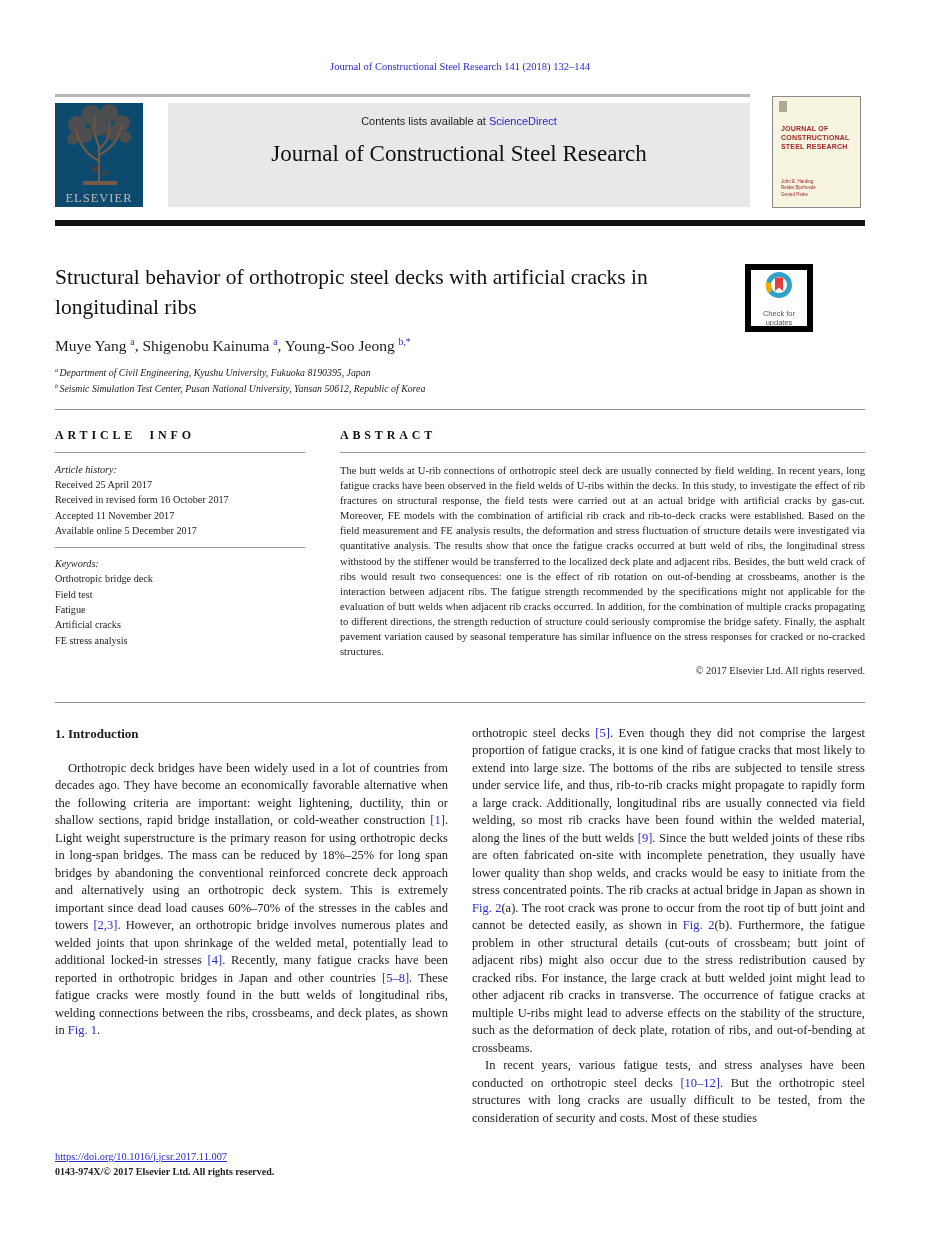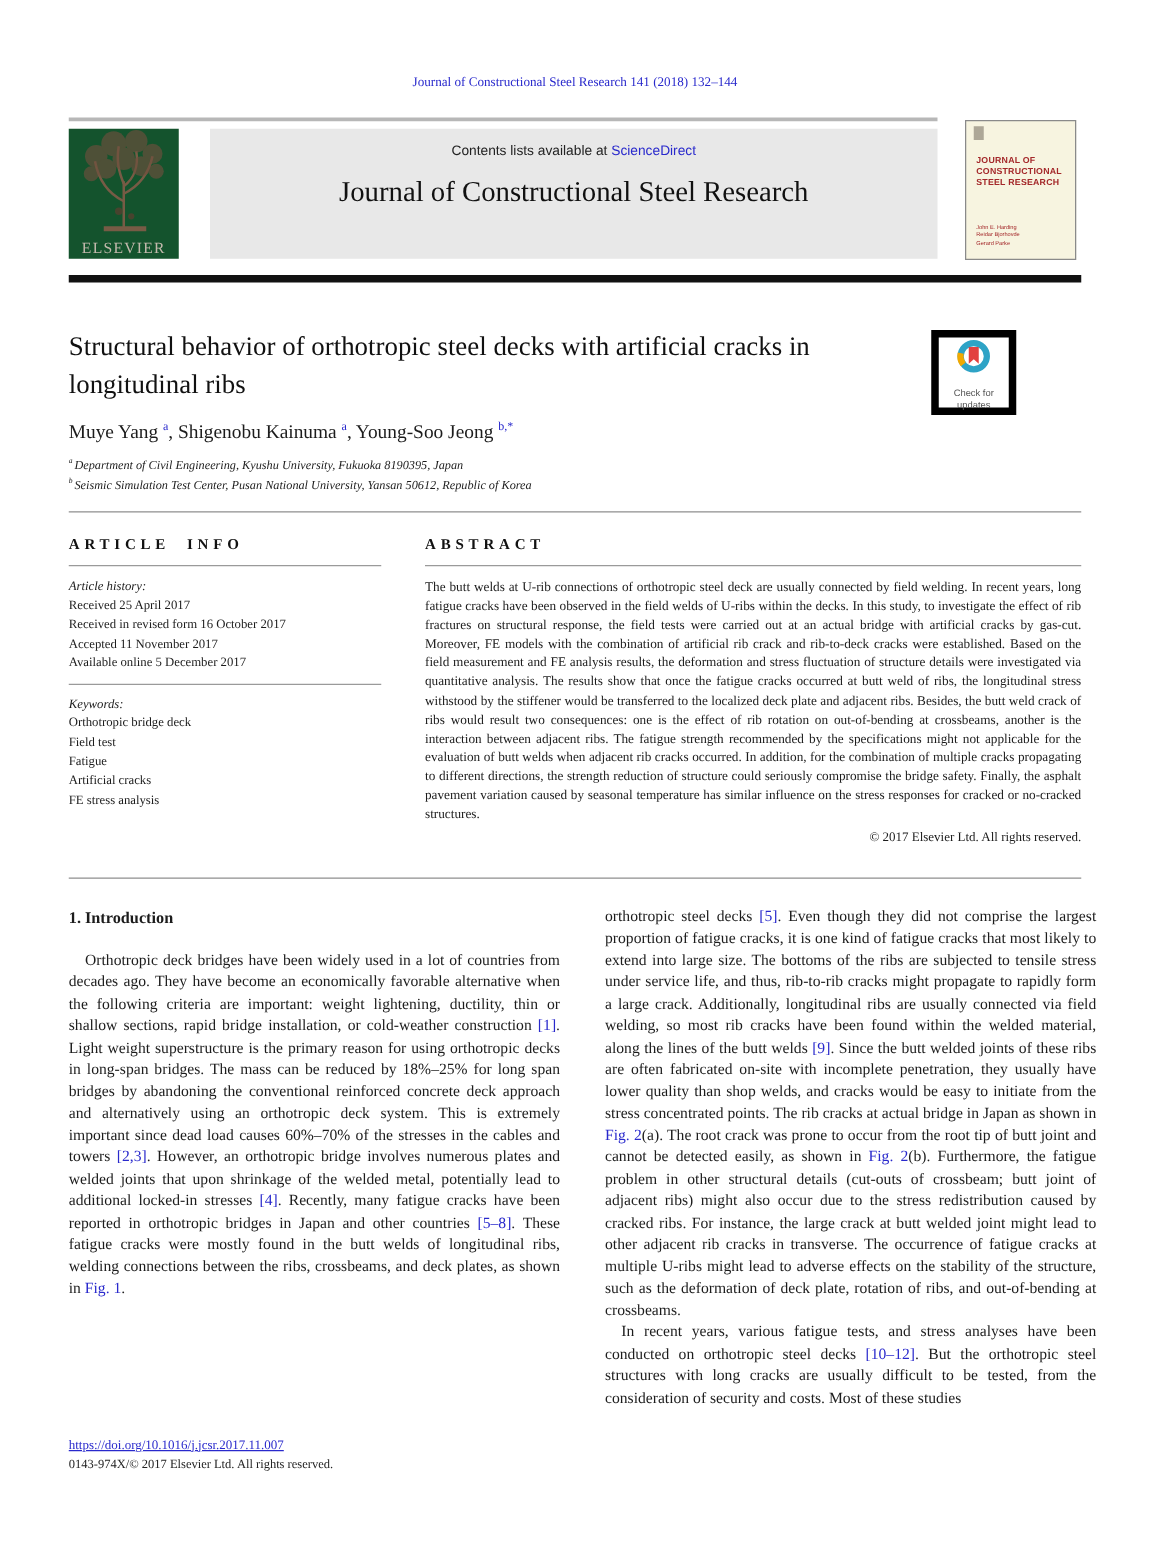--- a/index.html
+++ b/index.html
@@ -14,21 +14,21 @@
        font-family:"Liberation Serif", serif;}
   .page{position:relative;width:925px;height:1234px;margin-top:11px;}
   .content{width:810px;margin:0 auto 0 55px;}
 
   
   .citation{padding-top:50px;text-align:center;font-size:10.5px;color:var(--link);}
 
   
   .header-wrap{position:relative;height:118px;margin-top:22px;}
   .top-rule{position:absolute;left:0;top:0;width:695px;height:3px;background:#b7b7b7;}
-  .elsevier-box{position:absolute;left:0;top:9px;width:88px;height:104px;background:#14532d;overflow:hidden;}
+  .elsevier-box{position:absolute;left:0;top:9px;width:88px;height:104px;background:#0c4a6e;overflow:hidden;}
   .elsevier-label{position:absolute;left:0;right:0;bottom:1px;text-align:center;color:rgba(214,196,186,0.9);
       font-size:12.5px;letter-spacing:1px;}
   .graybox{position:absolute;left:113px;top:9px;width:582px;height:104px;background:var(--header_gray);text-align:center;}
   .contents-line{margin-top:12px;font-family:"Liberation Sans",sans-serif;font-size:11px;color:#222;}
   .journal-name{margin-top:14px;font-size:23px;color:#111;}
   .cover{position:absolute;right:4px;top:2px;width:89px;height:112px;background:#f7f4e0;border:1px solid #8a8a8a;box-sizing:border-box;}
   .cover-mark{position:absolute;left:6px;top:4px;width:8px;height:11px;background:#9a9484;opacity:.8;}
   .cover-title{position:absolute;left:8px;top:28px;color:var(--cover_red);font-family:"Liberation Sans",sans-serif;
       font-size:7px;font-weight:bold;line-height:1.25;letter-spacing:.2px;text-align:left;}
   .cover-editors{position:absolute;left:8px;top:82px;color:var(--cover_red);font-family:"Liberation Sans",sans-serif;
@@ -57,37 +57,37 @@
   .abs-col{width:525px;flex:0 0 525px;}
   .sec-head{font-size:12px;font-weight:bold;letter-spacing:0.32em;word-spacing:0.55em;color:#111;
       padding-bottom:9px;border-bottom:1px solid #9a9a9a;}
   .info-body{font-size:10.2px;line-height:1.5;margin-top:9px;}
   .info-label{font-style:italic;}
   .info-rule{border:none;border-top:1px solid #9a9a9a;margin:9px 0 8px 0;}
   .abs-text{font-size:10.6px;line-height:1.43;text-align:justify;margin-top:10px;}
   .abs-copy{font-size:10.4px;text-align:right;margin-top:5px;}
 
   
-  .columns{display:flex;gap:36px;margin-top:22px;height:398px;}
+  .columns{display:flex;gap:24px;margin-top:22px;height:398px;}
   .col{width:393px;flex:0 0 393px;font-size:12.5px;line-height:1.4;text-align:justify;}
   .col-left{display:flex;flex-direction:column;}
   .sec1-head{font-size:13px;font-weight:bold;margin:0 0 17px 0;text-align:left;}
   .para{margin:0;}
   .indent{text-indent:13px;}
 
   
   .footnote{margin-top:auto;font-size:9.6px;line-height:1.5;text-align:left;}
   .fn-rule{width:95px;border:none;border-top:1px solid #444;margin:0 0 4px 0;}
   .fn-line1{padding-left:8px;}
   .fn-line2{padding-left:16px;}
 
   
   .footer{margin-top:26px;font-size:10.4px;line-height:1.5;}
   .doi{color:var(--link);text-decoration:underline;}
-  .issn{color:#222;font-size:10px;}
+  .issn{color:#222;font-size:10px;font-weight:bold;}
 </style>
 </head>
 <body>
 
 <div class="page">
   <div class="content">
 
     <div class="citation">Journal of Constructional Steel Research 141 (2018) 132–144</div>
 
     <div class="header-wrap">

